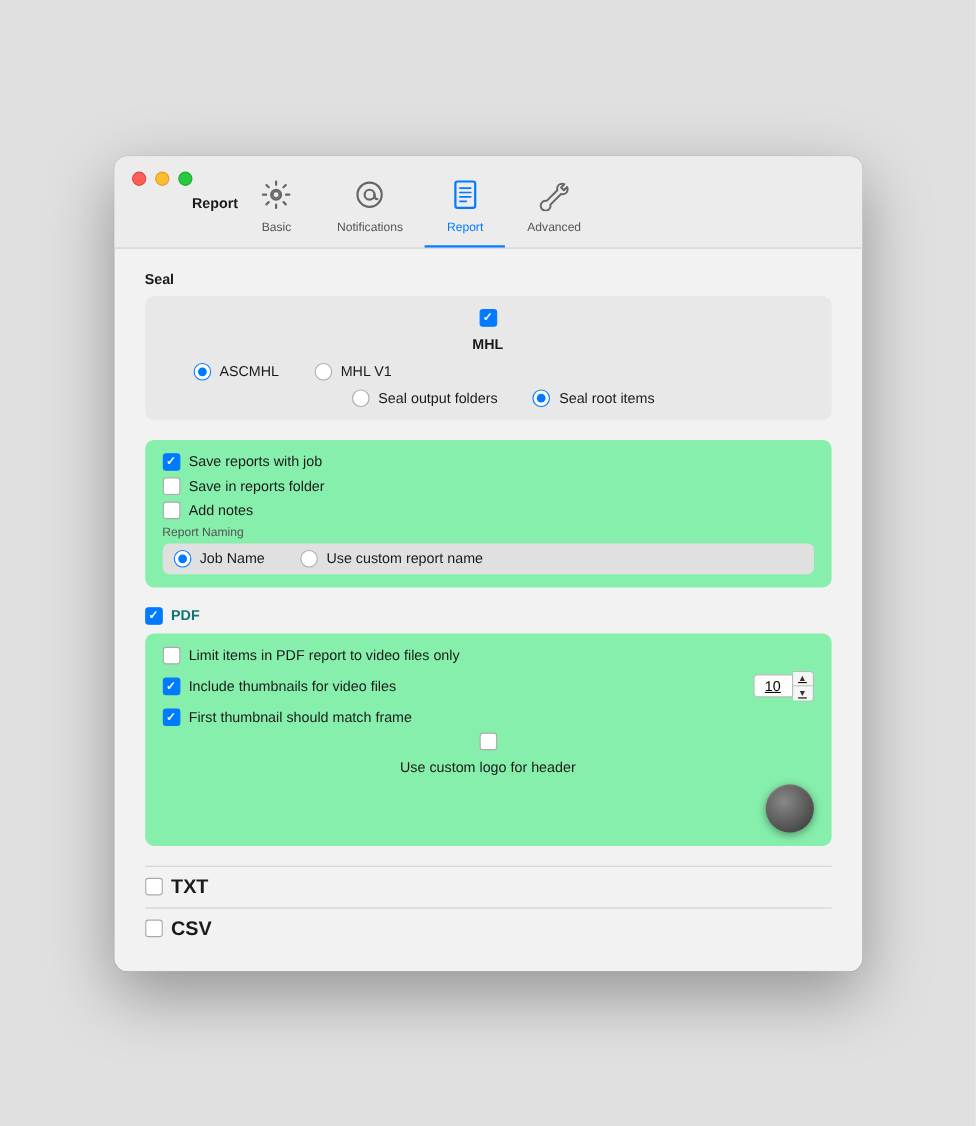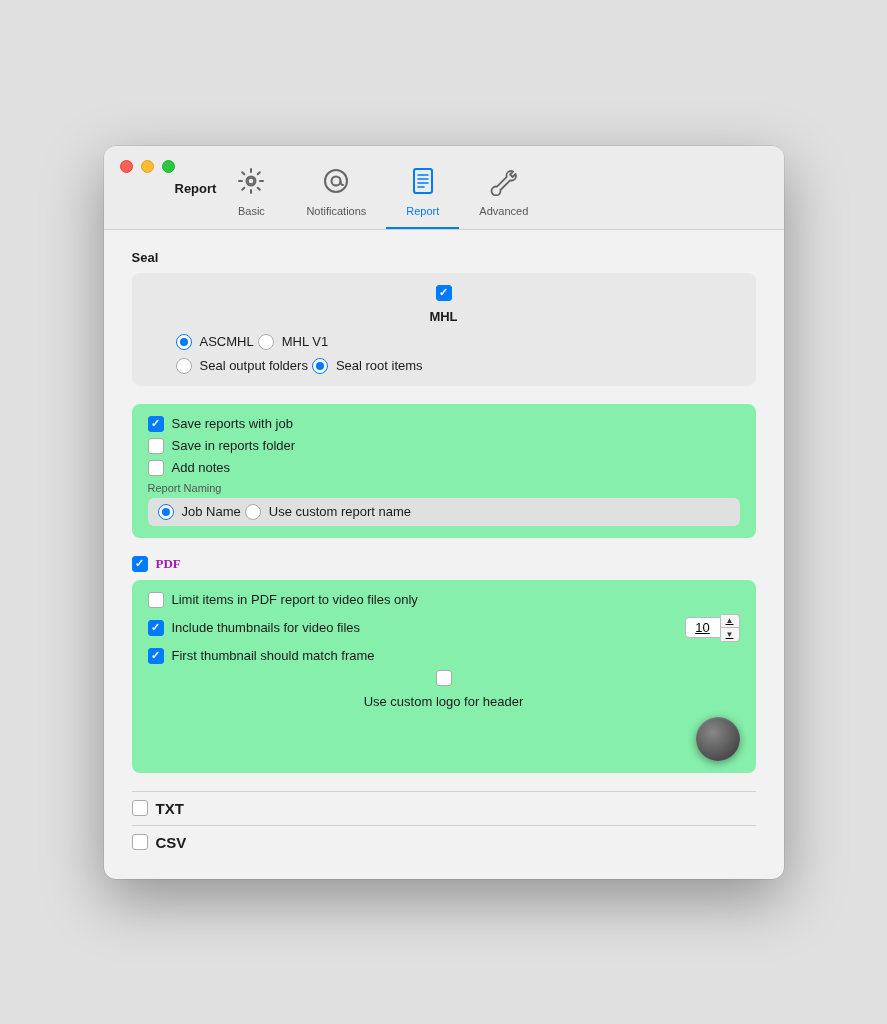--- a/index.html
+++ b/index.html
@@ -155,21 +155,21 @@
       background: #007aff;
     }
     .radio-row {
       display: flex;
       align-items: center;
       gap: 8px;
     }
     .radio-group {
       display: flex;
       align-items: center;
-      gap: 4px;
+      gap: 32px;
       margin-bottom: 8px;
     }
     .radio-group:last-child { margin-bottom: 0; }
     .radio-label {
       font-size: 13px;
       color: #1a1a1a;
     }
     .subnote {
       font-size: 11px;
       color: #555;
@@ -239,32 +239,31 @@
     }
     .pdf-section-header {
       display: flex;
       align-items: center;
       gap: 8px;
       margin-bottom: 8px;
     }
     .pdf-label {
       font-size: 13px;
       font-weight: 700;
-      color: #a21caf;
-      font-family: Liberation Serif, serif;
+      color: #0f766e;
     }
     .txt-csv-row {
       display: flex;
       align-items: center;
       gap: 8px;
       padding: 8px 0;
       border-top: 1px solid #d0d0d0;
     }
     .txt-csv-label {
-      font-size: 15px;
+      font-size: 18px;
       font-weight: 700;
       color: #1a1a1a;
     }
   </style>
 </head>
 <body>
 
 <div class="window">
 
   <div class="titlebar">
@@ -337,21 +336,21 @@
           <div class="radio-row">
             <div class="radio selected"></div>
             <span class="radio-label">ASCMHL</span>
           </div>
           <div class="radio-row">
             <div class="radio"></div>
             <span class="radio-label">MHL V1</span>
           </div>
         </div>
 
-        <div class="radio-group" style="margin-left:28px;">
+        <div class="radio-group" style="margin-left:28px;justify-content:center;">
           <div class="radio-row">
             <div class="radio"></div>
             <span class="radio-label">Seal output folders</span>
           </div>
           <div class="radio-row">
             <div class="radio selected"></div>
             <span class="radio-label">Seal root items</span>
           </div>
         </div>
       </div>

